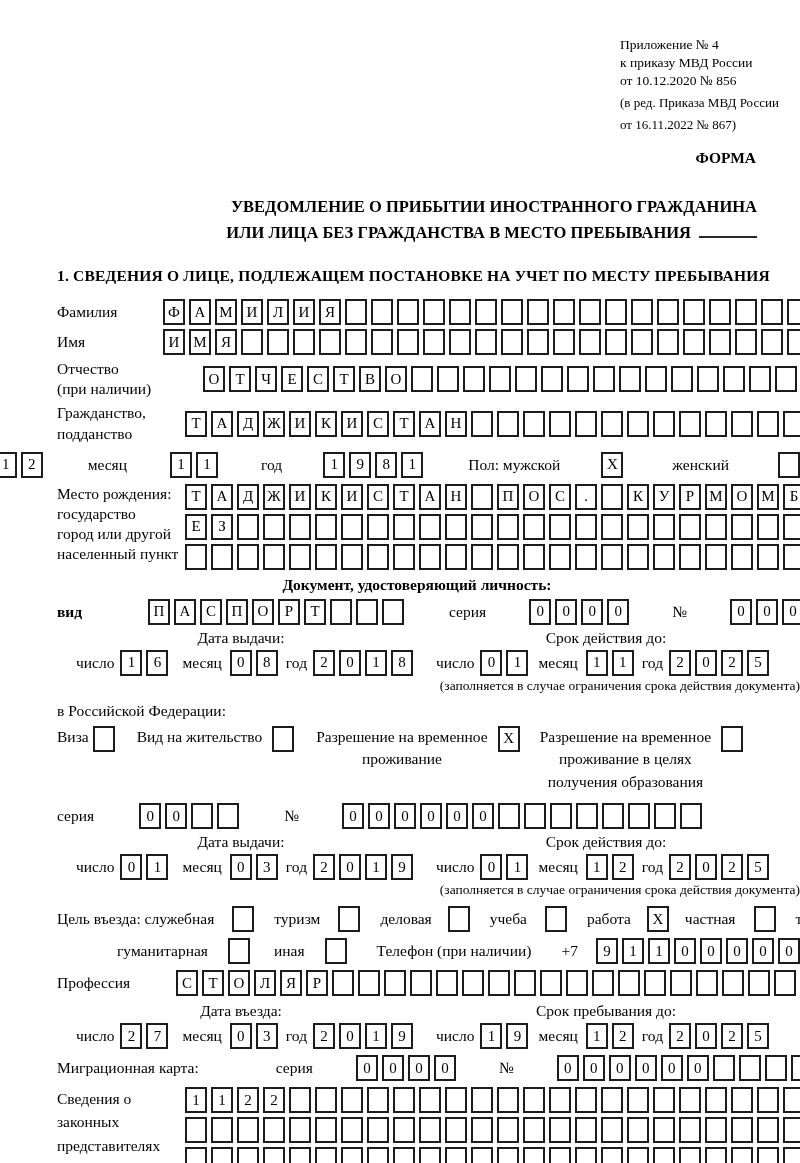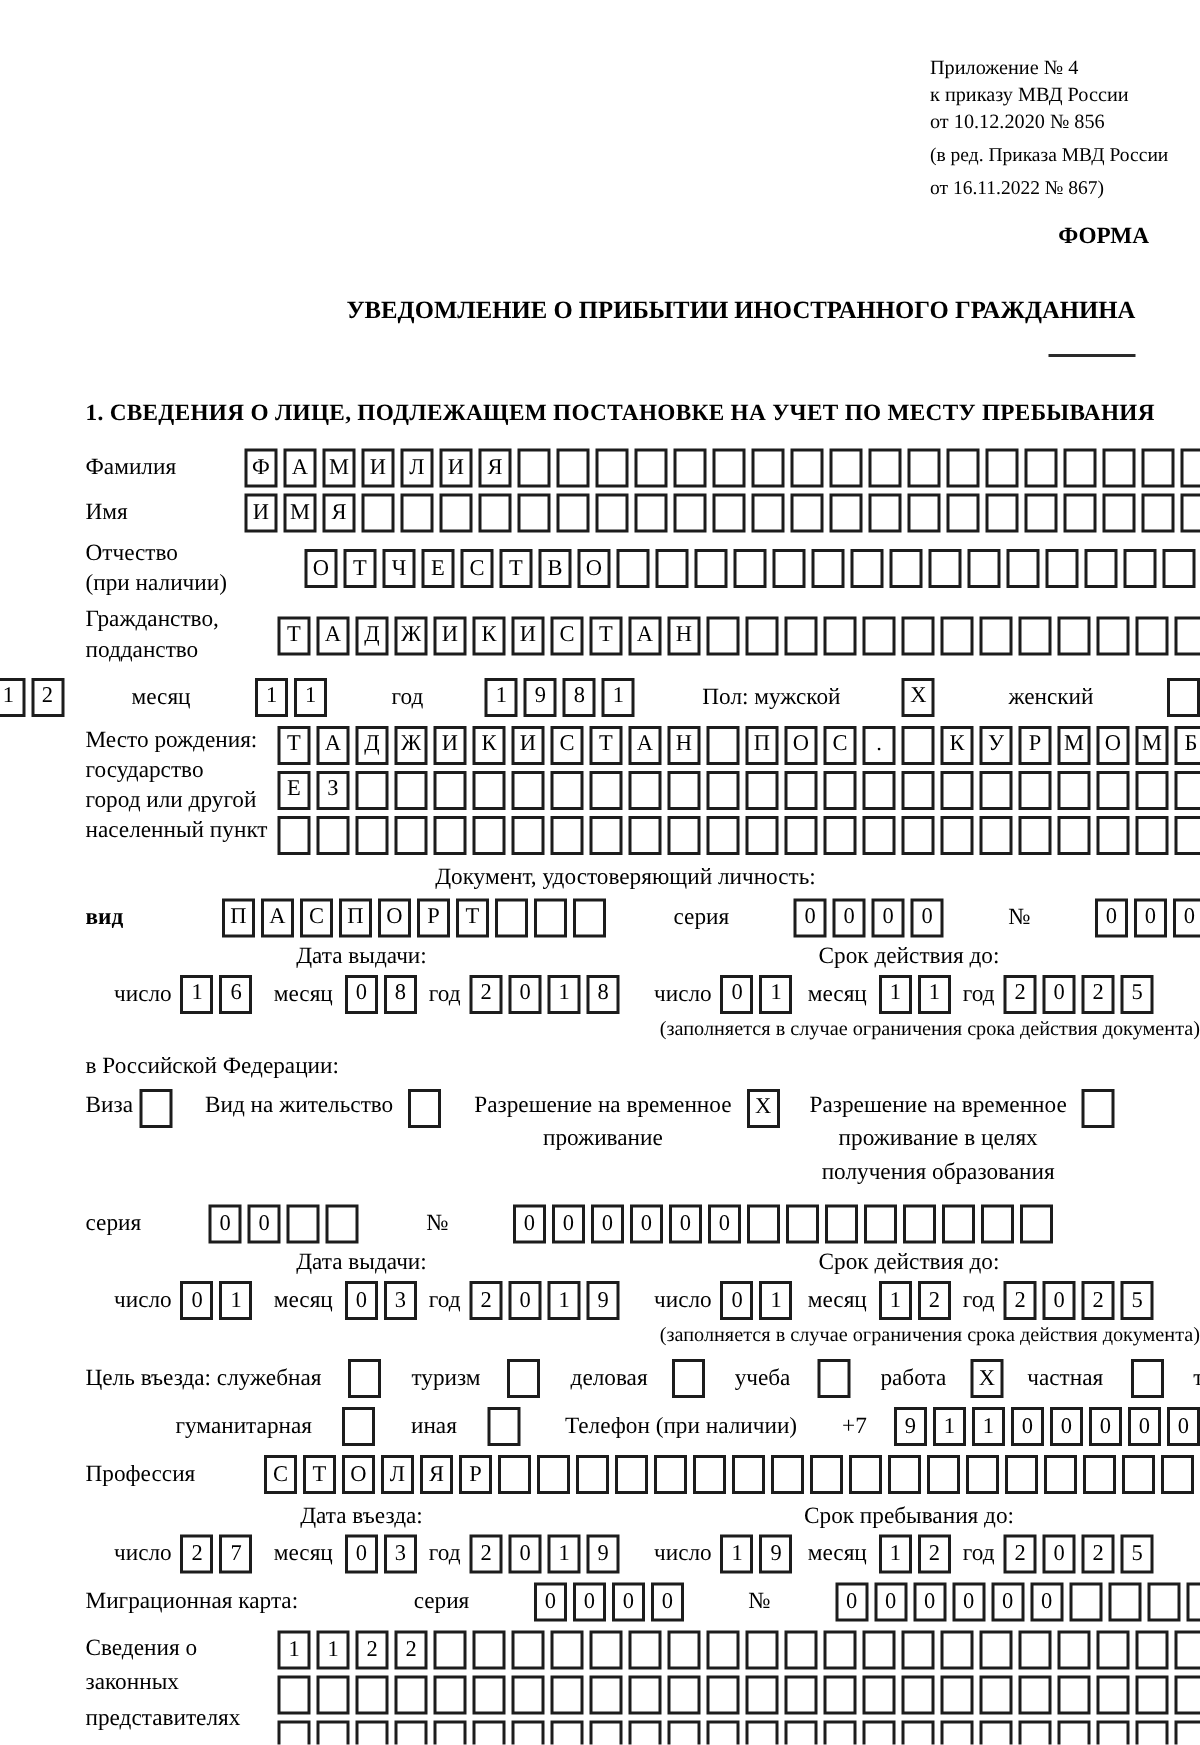--- a/index.html
+++ b/index.html
@@ -3,21 +3,21 @@
 <meta charset="utf-8">
 <style>
   html,body{margin:0;padding:0;background:#fff;}
   body{width:800px;height:1163px;overflow:hidden;color:#000;
        font-family:"Liberation Serif","DejaVu Serif",serif;font-size:15.5px;}
   .page{box-sizing:border-box;padding:36px 0 0 57px;width:800px;}
 
   
   .hdr{margin-left:563px;font-size:13.5px;line-height:1.34;}
   .hdr .amend{margin-top:4px;font-size:13px;}
-  .form-label{margin-top:16px;margin-right:34px;text-align:right;font-weight:bold;font-size:15.5px;}
+  .form-label{margin-top:16px;margin-right:44px;text-align:right;font-weight:bold;font-size:15.5px;}
 
   
   .title{margin-top:27px;text-align:right;font-weight:bold;font-size:16.5px;line-height:1.55;width:700px;}
   .blank-line{display:inline-block;width:58px;height:13px;border-bottom:2px solid #2a2a2a;margin-left:8px;}
   .sec-heading{margin-top:22px;margin-bottom:14px;font-weight:bold;font-size:15.5px;letter-spacing:0.2px;}
 
   
   .frow{display:flex;align-items:center;margin-bottom:4px;white-space:nowrap;gap:35px;}
   .frow.top{align-items:flex-start;}
   .lbl{flex:none;}
@@ -43,40 +43,40 @@
 
   
   .res-line{margin:4px 0 2px 0;}
   .res-options{display:flex;align-items:flex-start;margin:6px 0 10px 0;}
   .opt{display:flex;align-items:flex-start;}
   .opt .optlbl{line-height:1.45;}
   .opt .ctr{text-align:center;}
   .opt .cells{margin-left:10px;margin-top:0;}
   .purpose{display:flex;align-items:center;margin-bottom:6px;white-space:nowrap;gap:10px;}
 
-  .doc-heading{width:720px;text-align:center;font-weight:normal;margin:6px 0 5px 0;}
+  .doc-heading{width:720px;text-align:center;font-weight:bold;margin:6px 0 5px 0;}
 </style>
 </head>
 <body>
 
 <div class="page">
 
   <div class="hdr">
     <div>Приложение № 4</div>
     <div>к приказу МВД России</div>
     <div>от 10.12.2020 № 856</div>
     <div class="amend">(в ред. Приказа МВД России</div>
     <div class="amend">от 16.11.2022 № 867)</div>
   </div>
   <div class="form-label">ФОРМА</div>
 
   <div class="title">
     <div>УВЕДОМЛЕНИЕ О ПРИБЫТИИ ИНОСТРАННОГО ГРАЖДАНИНА</div>
     <div>
-      <span class="blank-line"></span>
+      <span>ИЛИ ЛИЦА БЕЗ ГРАЖДАНСТВА В МЕСТО ПРЕБЫВАНИЯ</span><span class="blank-line"></span>
     </div>
   </div>
 
   <div class="sec-heading">1. СВЕДЕНИЯ О ЛИЦЕ, ПОДЛЕЖАЩЕМ ПОСТАНОВКЕ НА УЧЕТ ПО МЕСТУ ПРЕБЫВАНИЯ</div>
 
   <div class="frow">
     <span class="lbl w71">Фамилия</span>
     <span class="cells">
         <span class="cell">Ф</span>
         <span class="cell">А</span>

